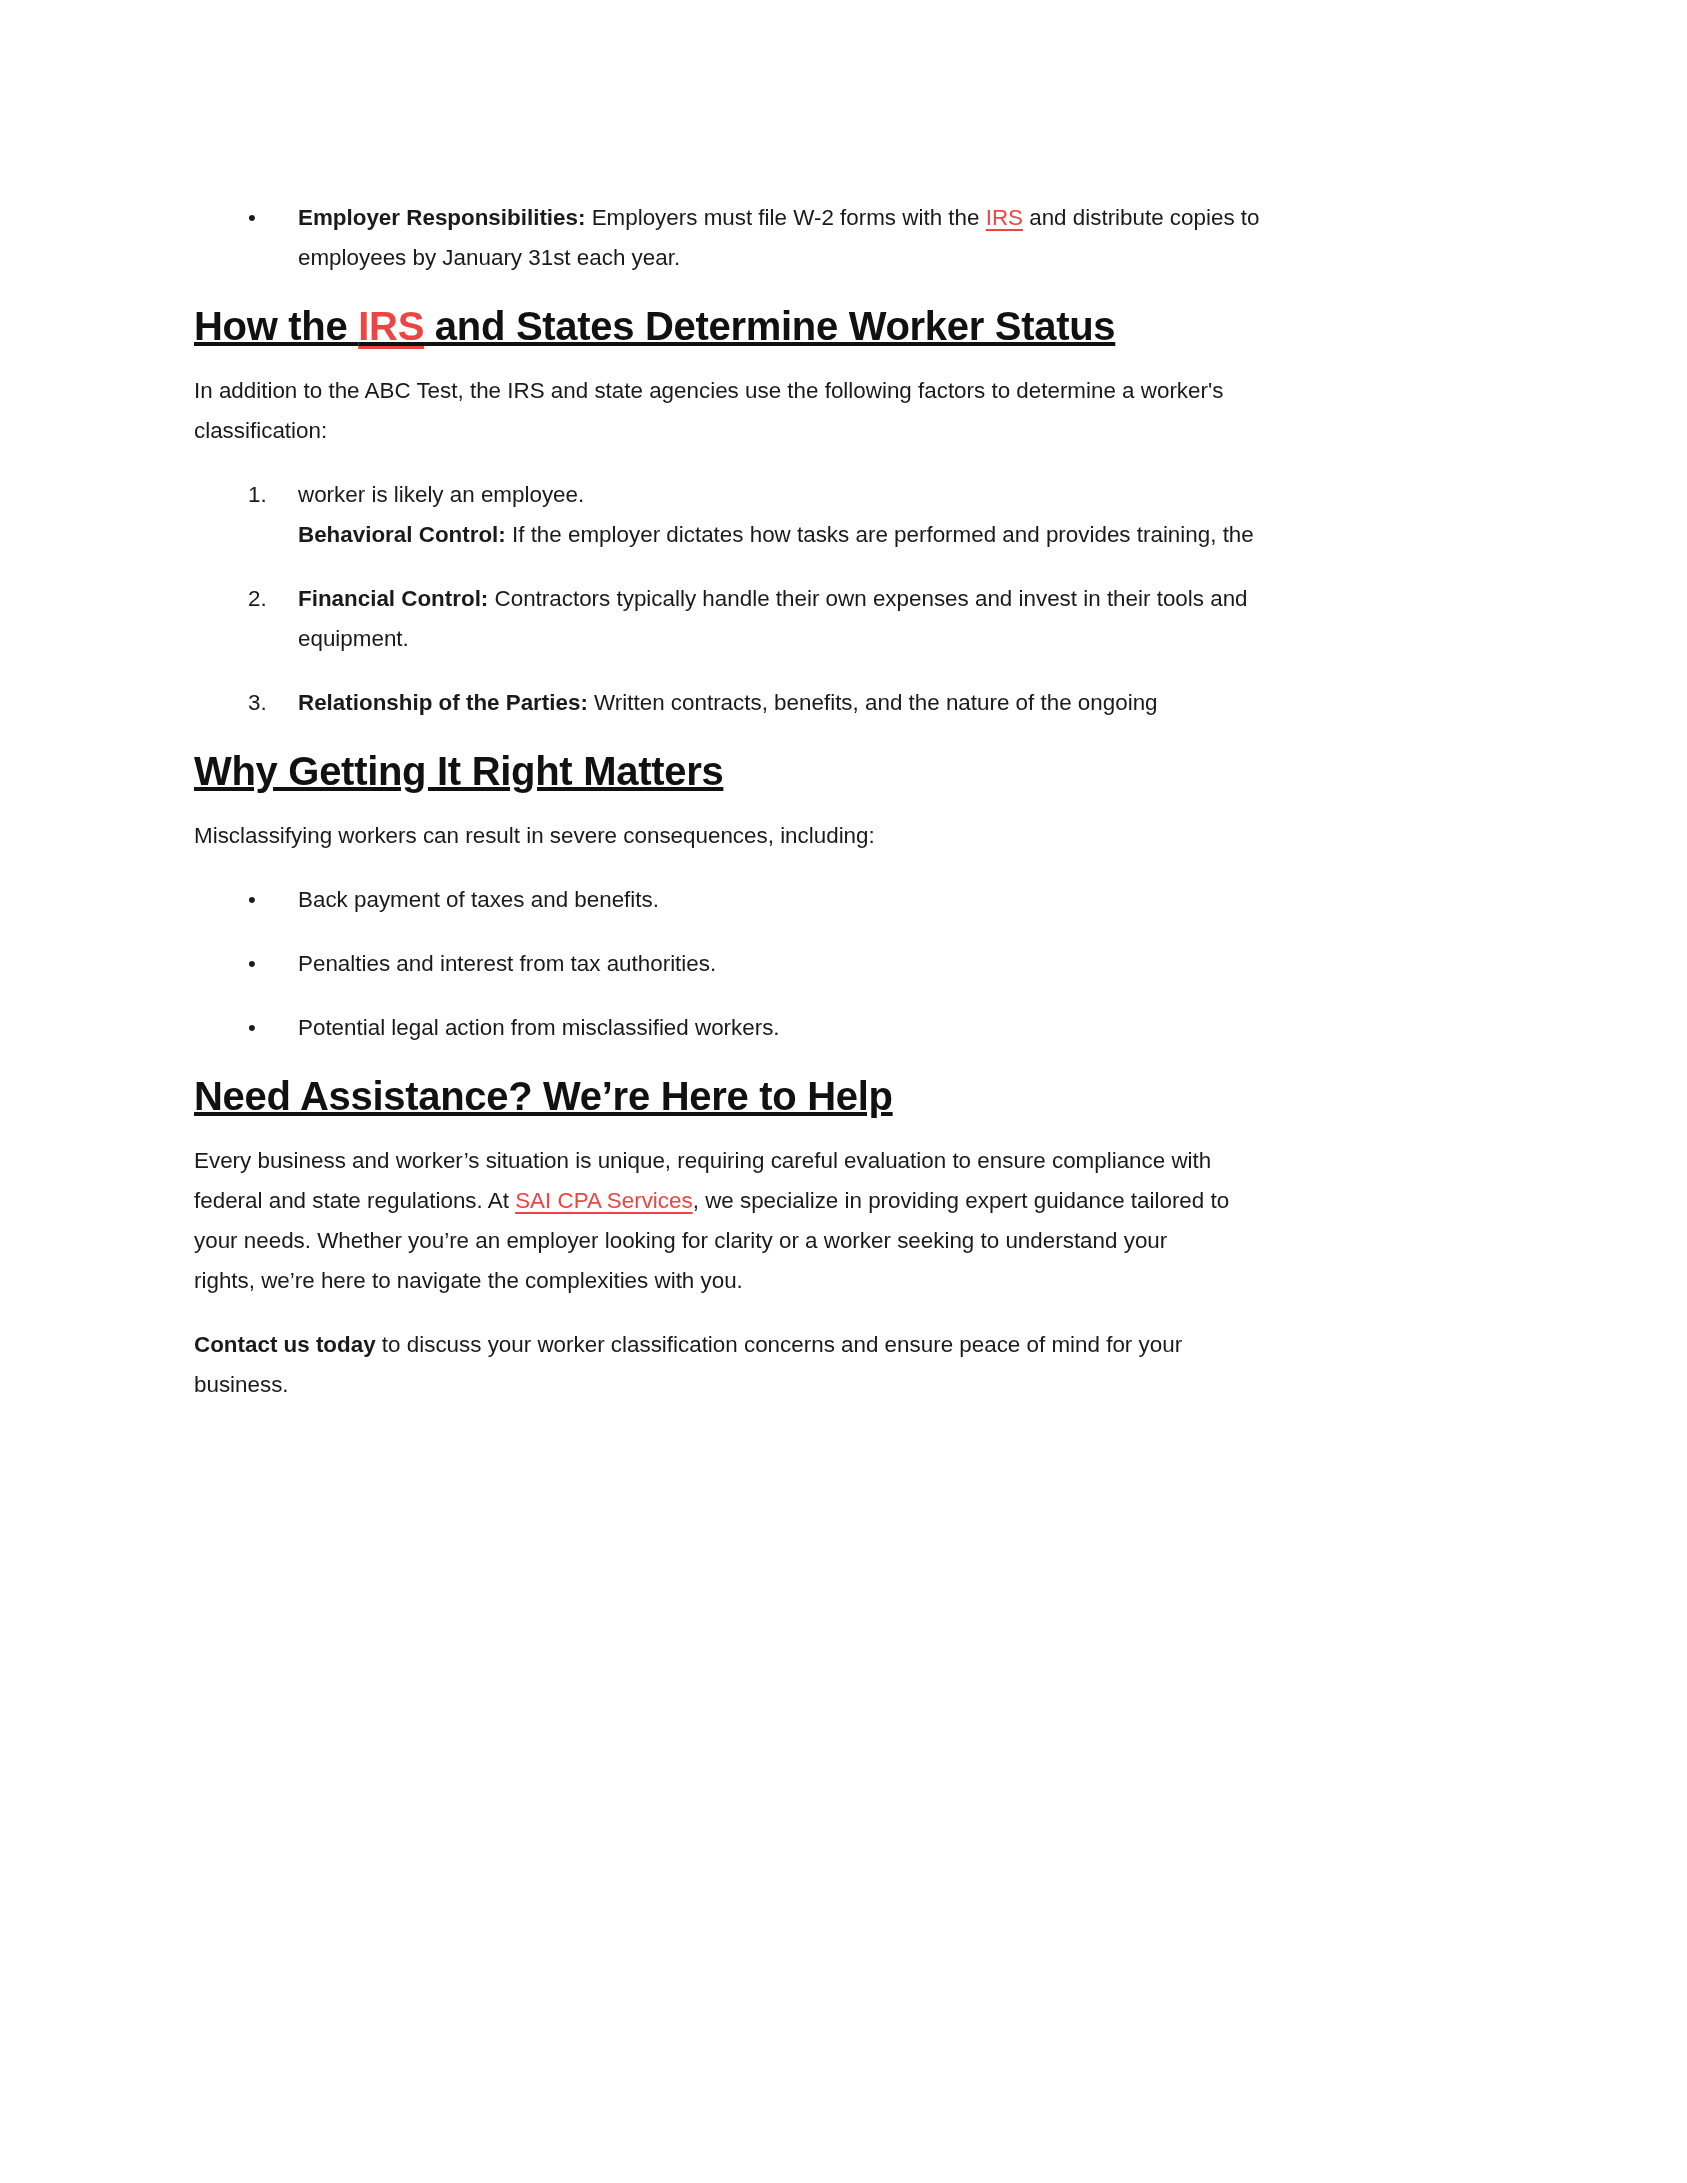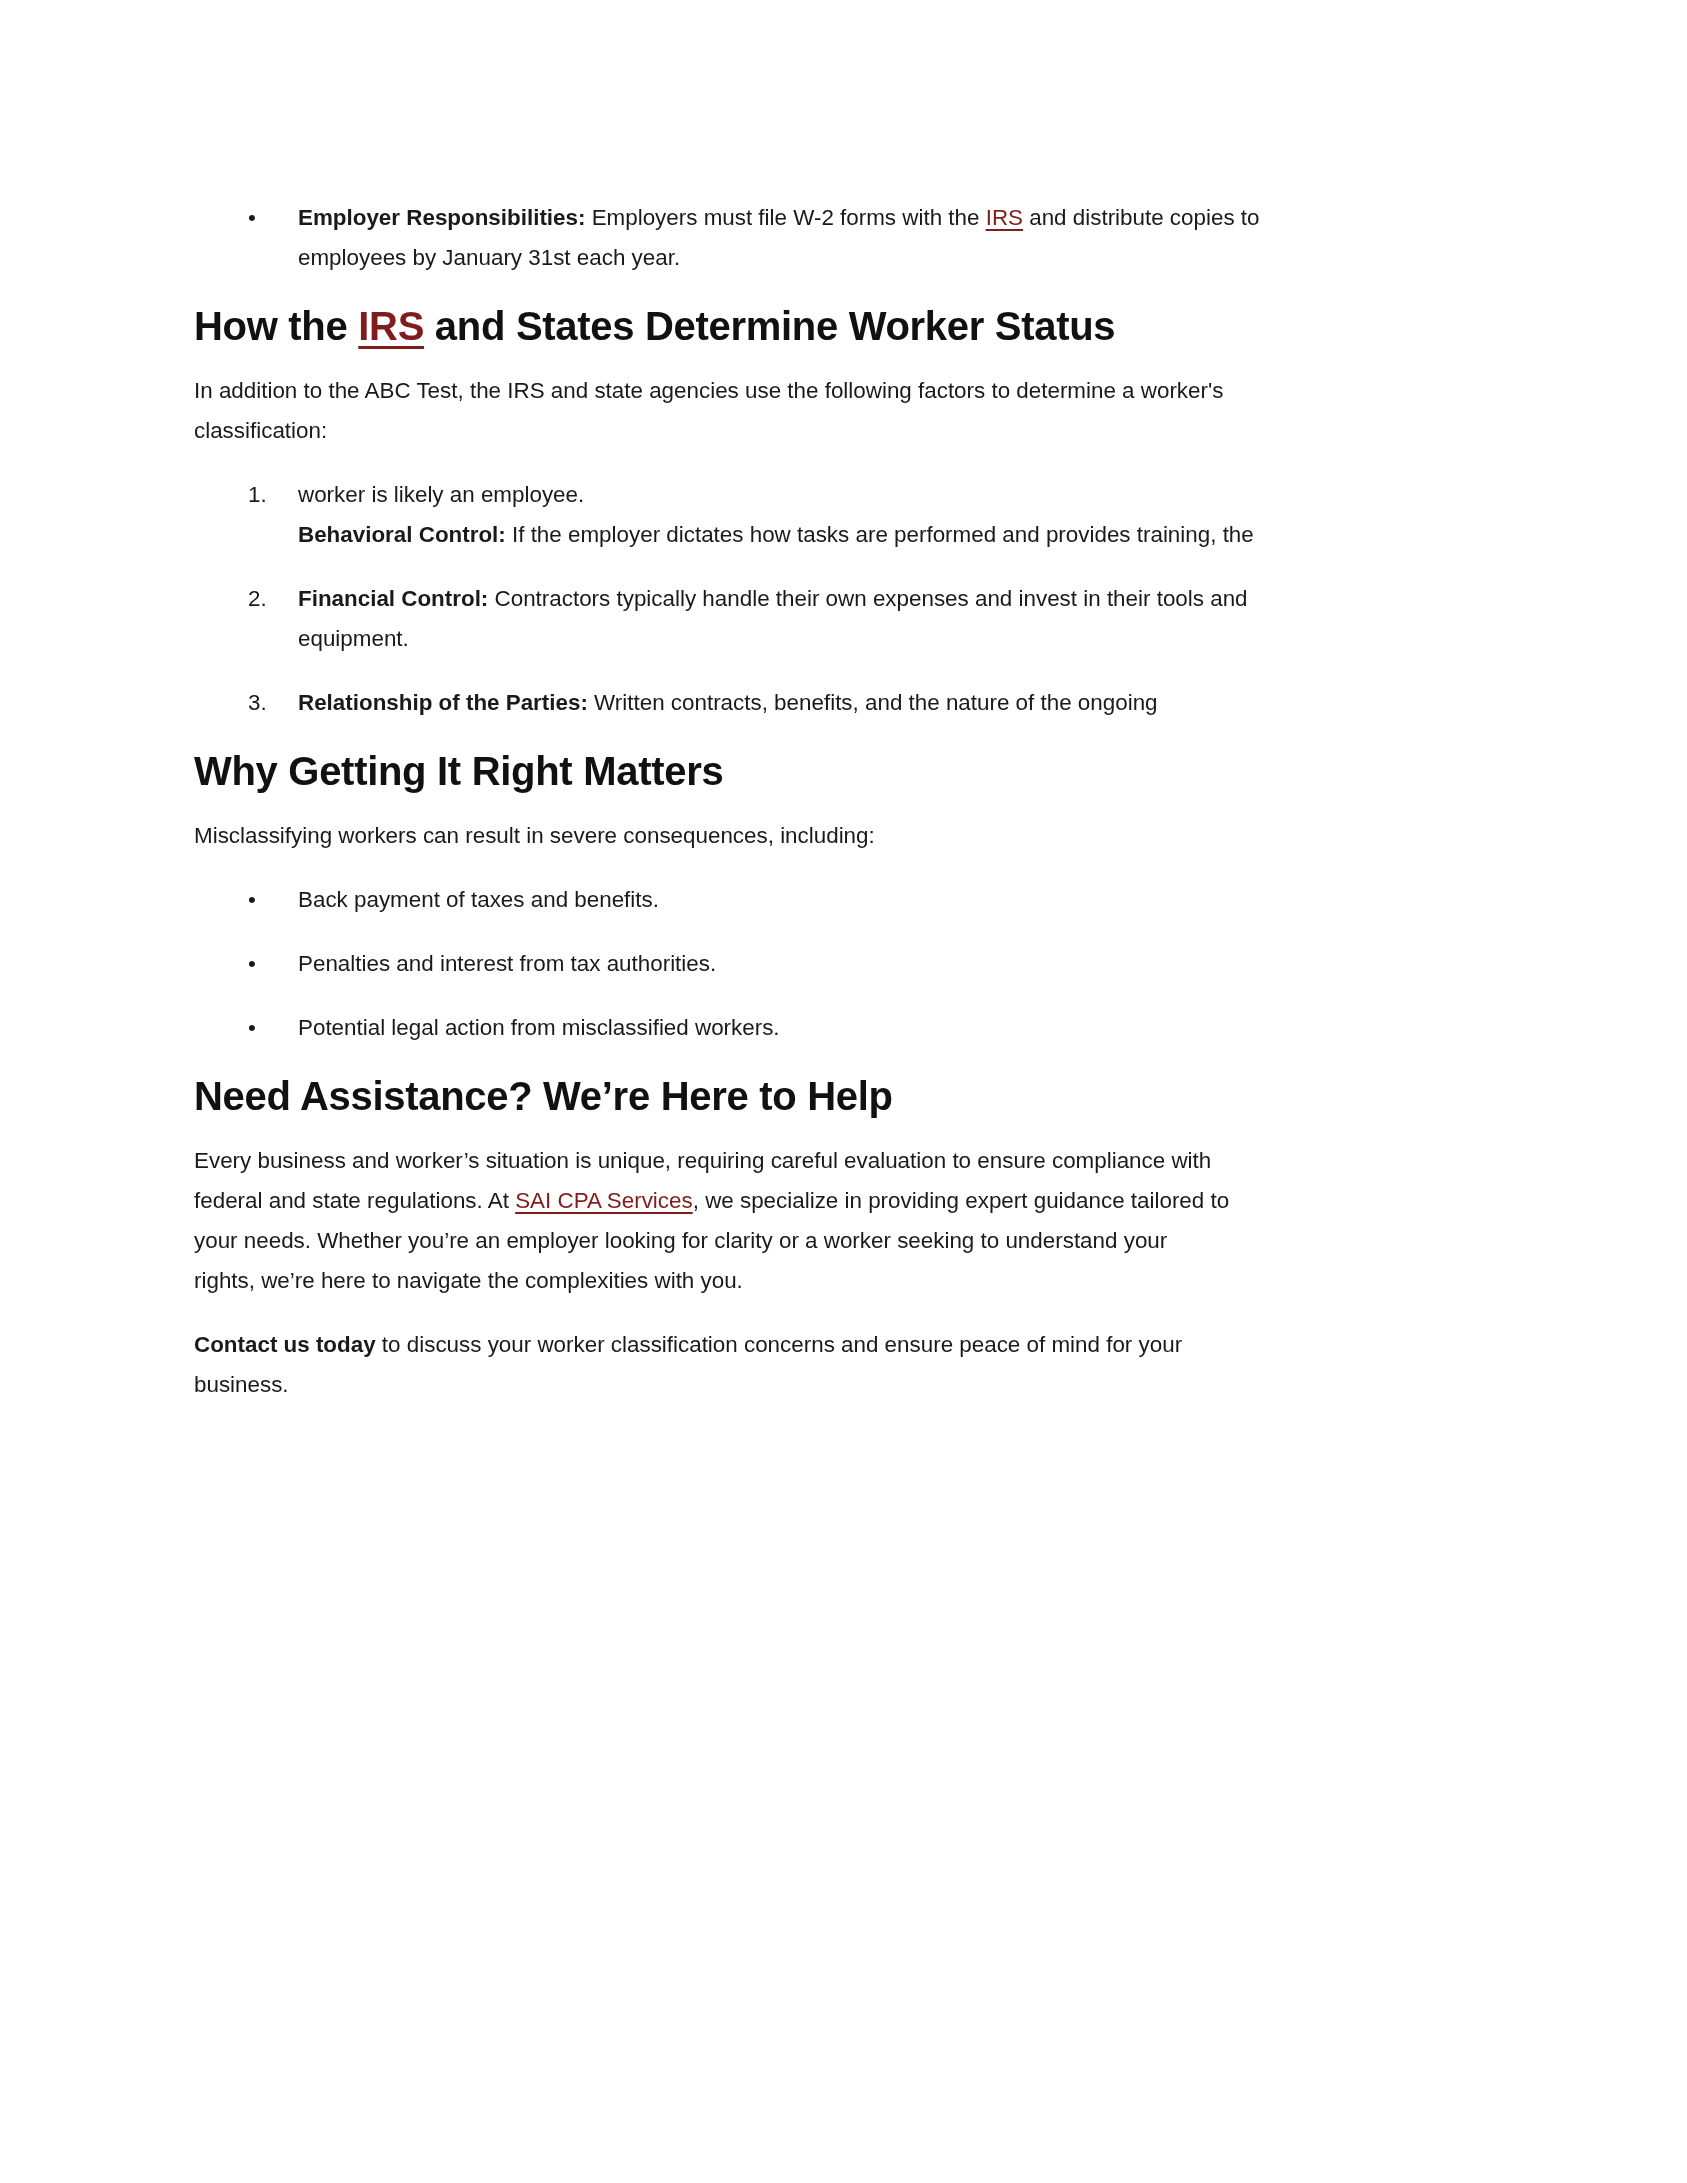--- a/index.html
+++ b/index.html
@@ -11,33 +11,34 @@
     box-sizing:border-box;
     padding:198px 217px 0 194px;
     font-family:"Liberation Sans","DejaVu Sans",sans-serif;
     color:#1a1a1a;
     overflow:hidden;
   }
   .body-text{font-size:22.4px;line-height:40px;}
   .rich .ln{display:block;}
   .b{font-weight:700;}
   .lnk{
-    color:#7f1d1d;
+    color:#ef4444;
     text-decoration:underline;
     text-decoration-thickness:0.085em;
     text-underline-offset:0.16em;
     cursor:pointer;
   }
   h1.doc-heading{
     font-size:40px;
     line-height:49px;
     font-weight:700;
     color:#111111;
     margin:8px 0 20px 0;
     letter-spacing:-0.3px;
+    text-decoration:underline;
   }
   p.doc-para{margin:16px 0 24px 0;}
   ul.doc-list,ol.doc-list{list-style:none;margin:0;padding:0;}
   .doc-list li{
     position:relative;
     padding-left:104px;
     margin-bottom:24px;
   }
   .doc-list .marker{
     position:absolute;

